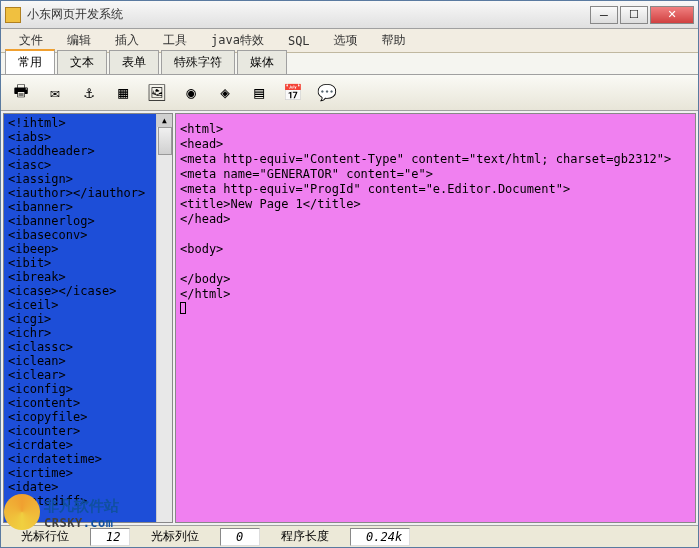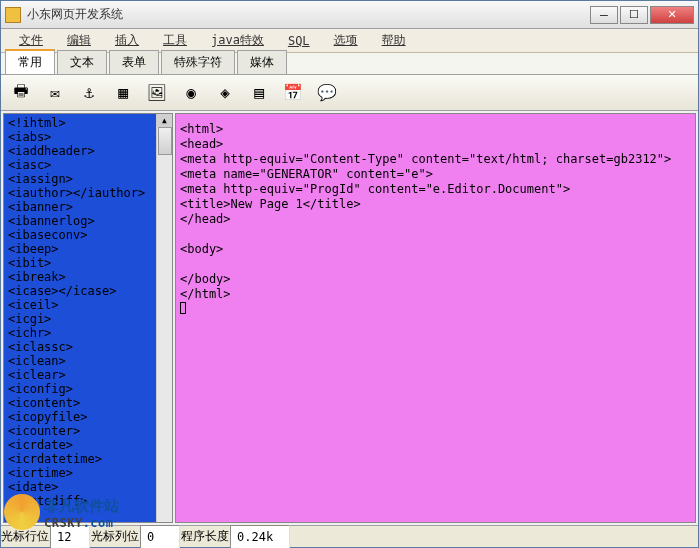--- a/index.html
+++ b/index.html
@@ -5,39 +5,39 @@
 * { margin: 0; padding: 0; box-sizing: border-box; font-family: "SimSun", "宋体", monospace; font-size: 12px; }
 body { background: #d4d0c8; width: 699px; height: 548px; overflow: hidden; }
 .window { width: 699px; height: 548px; border: 1px solid #5a7aa0; background: #f0f0f0; display: flex; flex-direction: column; }
 .titlebar { height: 28px; background: linear-gradient(#f8f8f8, #e0e0e0); display: flex; align-items: center; padding: 0 4px; border-bottom: 1px solid #a0a0a0; }
 .titlebar .icon { width: 16px; height: 16px; background: #f0c040; border: 1px solid #b08020; margin-right: 6px; }
 .titlebar .title { flex: 1; color: #333; }
 .winbtns { display: flex; gap: 2px; }
 .winbtn { width: 28px; height: 18px; border: 1px solid #888; background: linear-gradient(#fafafa, #ddd); display: flex; align-items: center; justify-content: center; cursor: pointer; font-family: Arial; font-size: 11px; }
 .winbtn.close { background: linear-gradient(#f08080, #d04040); color: #fff; width: 44px; }
 .menubar { height: 24px; background: #f2ede2; display: flex; align-items: center; padding: 0 6px; border-bottom: 1px solid #c0b8a0; }
-.menuitem { padding: 2px 12px; cursor: pointer; color: #333; text-decoration: underline; }
+.menuitem { padding: 2px 12px; cursor: pointer; color: #333; }
 .tabbar { height: 22px; background: #f5f5f0; display: flex; align-items: flex-end; padding-left: 4px; border-bottom: 1px solid #a0a0a0; }
 .tab { padding: 3px 12px; border: 1px solid #a0a0a0; border-bottom: none; background: #e8e8e0; margin-right: 2px; cursor: pointer; }
 .tab.active { background: #fff; border-top: 2px solid #f0a030; }
 .toolbar { height: 36px; background: linear-gradient(#fafaf5, #e8e5d8); display: flex; align-items: center; padding: 0 8px; gap: 10px; border-bottom: 1px solid #a0a0a0; }
 .toolbtn { width: 24px; height: 24px; border: 1px solid transparent; display: flex; align-items: center; justify-content: center; cursor: pointer; font-size: 16px; }
 .main { flex: 1; display: flex; overflow: hidden; }
 .left { width: 170px; background: #1d4ed8; border: 1px solid #888; margin: 2px; display: flex; position: relative; }
 .taglist { flex: 1; overflow-y: auto; padding: 2px 4px; line-height: 14px; font-family: "SimSun", monospace; }
 .taglist div { white-space: nowrap; cursor: pointer; }
 .vscroll { width: 16px; background: #e8e8e8; border-left: 1px solid #ccc; }
 .vscroll::before { content: "▲"; display: block; text-align: center; font-size: 8px; padding: 2px 0; background: #d0d0d0; }
 .thumb { width: 14px; height: 28px; background: linear-gradient(#f0f0f0, #d0d0d0); border: 1px solid #999; margin: 0 auto; }
 .editor { flex: 1; background: #f080f0; border: 1px solid #888; margin: 2px 2px 2px 0; padding: 8px 4px; line-height: 15px; font-family: "SimSun", monospace; color: #000; position: relative; overflow: hidden; }
 .editor pre { font-family: inherit; white-space: pre; }
 .cursor { display: inline-block; width: 6px; height: 12px; border: 1px solid #000; background: transparent; }
 .statusbar { height: 22px; background: #ece9d8; display: flex; align-items: center; border-top: 1px solid #a0a0a0; }
-.statuscell { border: 1px inset #ddd; padding: 1px 6px; background: #fff; margin: 1px; height: 24px; display: flex; align-items: center; }
-.statuslbl { padding: 0 0; }
+.statuscell { border: 1px inset #ddd; padding: 1px 15px; background: #fff; margin: 1px; height: 18px; display: flex; align-items: center; font-style: italic; }
+.statuslbl { padding: 0 20px; }
 .watermark { position: absolute; bottom: 18px; left: 4px; z-index: 100; width: 160px; height: 40px; display: flex; align-items: flex-end; }
 .watermark .logo { width: 36px; height: 36px; border-radius: 50%; background: conic-gradient(#f0a030, #f0d040, #f0a030); margin-right: 4px; }
 .watermark .txt { line-height: 1.1; }
 .watermark .cn { font-size: 15px; font-weight: bold; color: #1050a0; }
 .watermark .en { font-size: 14px; font-weight: bold; color: #1050a0; letter-spacing: 0.5px; }
 .watermark .en span { color: #404040; }
 </style>
 </head>
 <body>
 

